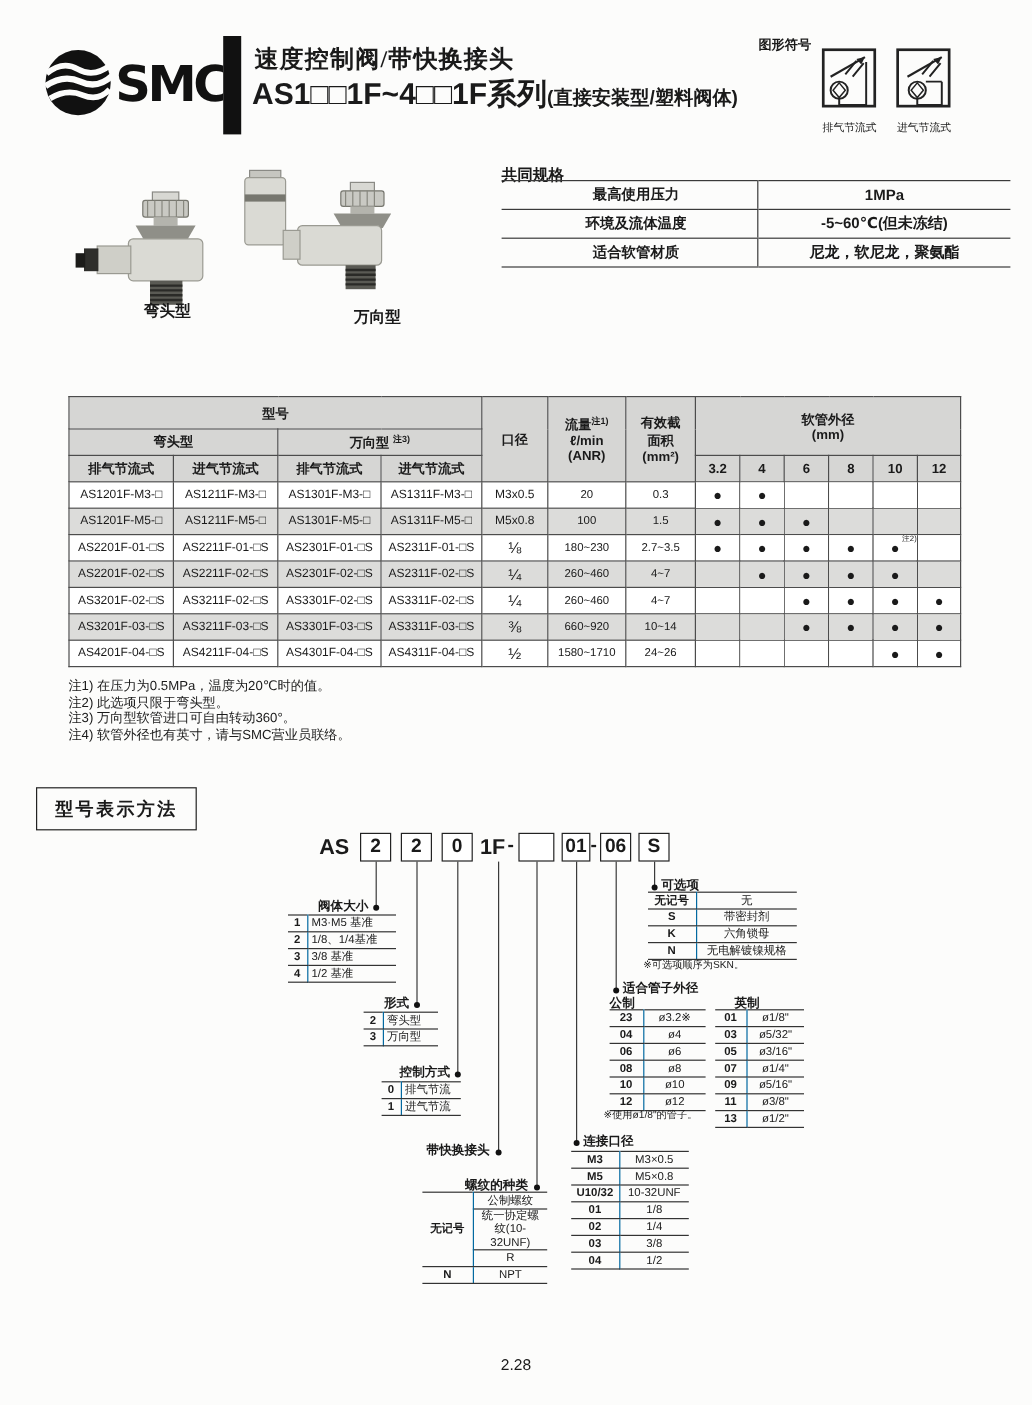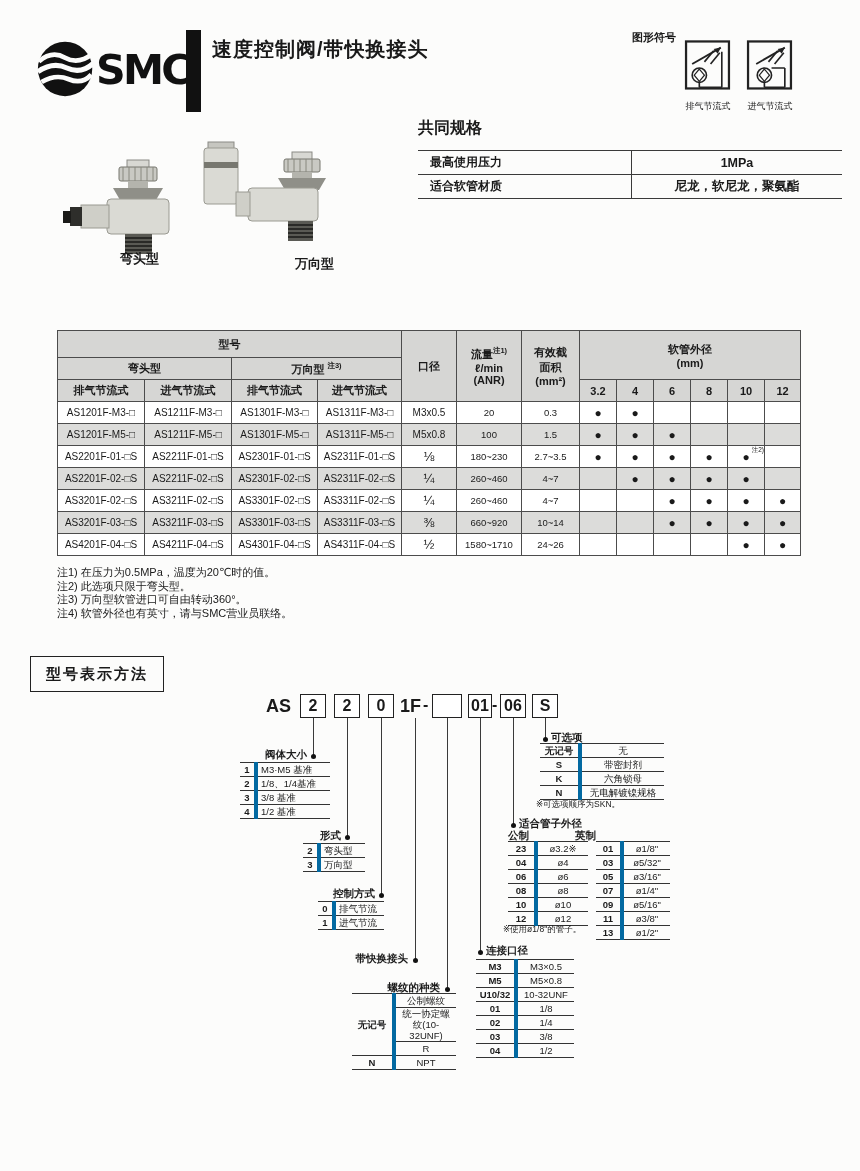--- a/index.html
+++ b/index.html
@@ -6,36 +6,36 @@
   #page{
     position:relative; width:860px; height:1171px; margin:0 auto;
     background:#fcfcfb; font-family:"Liberation Sans","DejaVu Sans",sans-serif;
     color:#1a1a1a; overflow:hidden;
   }
   .abs{position:absolute;}
 
   
   #logo-svg{position:absolute; left:36px; top:34px;}
   #title-bar{position:absolute; left:186px; top:30px; width:15px; height:82px; background:#111;}
-  #title1{position:absolute; left:212px; top:36px; font-size:20px; font-weight:bold; letter-spacing:1px;}
+  #title1{position:absolute; left:212px; top:36px; font-size:20px; font-weight:bold; letter-spacing:1px;font-family:Liberation Serif, serif;}
   #title2{position:absolute; left:210px; top:62px; white-space:nowrap;}
   #title2 .series{font-size:25px; font-weight:bold;}
   #title2 .paren{font-size:16px; font-weight:bold;}
   #symlabel{position:absolute; left:632px; top:30px; font-size:11px; font-weight:bold;}
   .symbox{position:absolute; top:38px;}
   .symcap{position:absolute; top:100px; width:60px; text-align:center; font-size:9px;}
 
   
   .photocap{position:absolute; font-size:13px; font-weight:bold;}
 
   
-  #cs-title{position:absolute; left:418px; top:118px; font-size:16px; font-weight:bold;}
+  #cs-title{position:absolute; left:418px; top:137px; font-size:13px; font-weight:bold;}
   #cs-table{position:absolute; left:418px; top:150px; width:424px; border-collapse:collapse; border-top:1.5px solid #3a3a3a;}
   #cs-table td{border-bottom:1.5px solid #3a3a3a; height:21px; font-size:12px;}
-  #cs-table td.code{width:200px; padding-left:12px; font-weight:bold; text-align:left;}
+  #cs-table td.code{width:200px; padding-left:12px; font-weight:bold; text-align:center;}
   #cs-table td.val{border-left:1.5px solid #3a3a3a; text-align:center; font-weight:bold; font-size:12.5px;}
 
   
   #model-table{position:absolute; left:57px; top:330px; width:743px; border-collapse:collapse; table-layout:fixed;}
   #model-table th,#model-table td{border:1px solid #4c4c4c; text-align:center; padding:0; overflow:hidden;}
   #model-table th{background:#d6d6d4; font-weight:bold; font-size:11px;}
   #model-table thead tr:nth-child(1) th{height:26px;}
   #model-table thead tr:nth-child(2) th{height:21px;}
   #model-table thead tr:nth-child(3) th{height:21px;}
   #model-table tbody td{height:21px; font-size:9.5px; background:#fff;}
@@ -58,40 +58,43 @@
            display:flex; align-items:center; justify-content:center; font-size:16px; font-weight:bold;}
   .codetext{position:absolute; top:696px; font-size:18px; font-weight:bold;}
   .codedash{position:absolute; top:696px; font-size:16px; font-weight:bold;}
   .vline{position:absolute; width:1px; background:#3a3a3a;}
   .bullet{position:absolute; width:5px; height:5px; border-radius:50%; background:#111;}
   .dlabel{position:absolute; font-size:10.5px; font-weight:bold; white-space:nowrap;}
   .dlabel.r{text-align:right;}
 
   .kv{position:absolute; border-collapse:collapse; border-top:1px solid #333;}
   .kv td{border-bottom:1px solid #333; font-size:9.5px; height:13px; line-height:11px; padding:0 3px;}
-  .kv td.code{font-weight:bold; text-align:center; border-right:4px solid #0369a1;}
+  .kv td.code{font-weight:bold; text-align:center; border-right:1px solid #0369a1;}
   .kv td.val{text-align:left;}
   .kv.center-val td.val{text-align:center;}
   .subnote{position:absolute; font-size:8.5px;}
 
   #footer-page{position:absolute; left:0; top:1130px; width:860px; text-align:center; font-size:13px;}
 </style>
 </head>
 <body>
 <div id="page">
 
   <svg id="logo-svg" width="150" height="68" viewBox="0 0 160 70">
     <circle cx="31" cy="36" r="29" fill="#111"></circle>
     <path d="M3,28 Q17,16 31,24 T60,20" stroke="#fcfcfb" stroke-width="5" fill="none"></path>
     <path d="M2,39 Q18,28 33,35 T61,30" stroke="#fcfcfb" stroke-width="5.5" fill="none"></path>
     <path d="M6,50 Q21,41 35,47 T59,42" stroke="#fcfcfb" stroke-width="5" fill="none"></path>
     <text x="64" y="52" font-family="DejaVu Sans, sans-serif" font-size="44" font-weight="bold" fill="#111" letter-spacing="-3">SMC</text>
   </svg>
   <div id="title-bar"></div>
   <div id="title1">速度控制阀/带快换接头</div>
+  <div id="title2">
+    <span class="series">AS1□□1F~4□□1F系列</span><span class="paren">(直接安装型/塑料阀体)</span>
+  </div>
   <div id="symlabel">图形符号</div>
 
   <svg class="symbox" style="left:684px;" width="47" height="58" viewBox="0 0 46 54">
     <rect x="2" y="2" width="42" height="46" fill="none" stroke="#222" stroke-width="2.2"></rect>
     <circle cx="15" cy="35" r="7" fill="none" stroke="#222" stroke-width="1.6"></circle>
     <path d="M15,29 L20,35 L15,41 L10,35 Z" fill="none" stroke="#222" stroke-width="1.2"></path>
     <path d="M15,42 L15,47 M15,47 L37,47 M37,47 L37,12" fill="none" stroke="#222" stroke-width="1.6"></path>
     <path d="M8,24 L36,8" stroke="#222" stroke-width="1.8"></path>
     <path d="M36,8 L29,9.5 L33,14 Z" fill="#222"></path>
     <path d="M20,22 L29,11 M26,24 L35,13" stroke="#222" stroke-width="1.6"></path>
@@ -138,20 +141,24 @@
     <path d="M92,85 H117 M92,89 H117 M92,93 H117 M92,97 H117" stroke="#2a2a27" stroke-width="2"></path>
   </svg>
   <div class="photocap" style="left:295px; top:255px;">万向型</div>
 
   <div id="cs-title">共同规格</div>
   <table id="cs-table">
     <tbody>
         <tr>
           <td class="code">最高使用压力</td>
           <td class="val">1MPa</td>
+        </tr>
+        <tr>
+          <td class="code">环境及流体温度</td>
+          <td class="val">-5~60℃(但未冻结)</td>
         </tr>
         <tr>
           <td class="code">适合软管材质</td>
           <td class="val">尼龙，软尼龙，聚氨酯</td>
         </tr>
       </tbody>
   </table>
 
   <table id="model-table">
     <colgroup>
@@ -356,21 +363,21 @@
 
   <div class="dlabel r" style="left:240px; top:748px; width:67px;">阀体大小</div>
   <div class="dlabel r" style="left:308px; top:829px; width:33px;">形式</div>
   <div class="dlabel r" style="left:320px; top:887px; width:55px;">控制方式</div>
   <div class="dlabel r" style="left:342px; top:952px; width:66px;">带快换接头</div>
   <div class="dlabel r" style="left:377px; top:981px; width:63px;">螺纹的种类</div>
   <div class="dlabel" style="left:486px; top:944px;">连接口径</div>
   <div class="dlabel" style="left:519px; top:817px;">适合管子外径</div>
   <div class="dlabel" style="left:551px; top:731px;">可选项</div>
   <div class="dlabel" style="left:508px; top:829px;">公制</div>
-  <div class="dlabel" style="left:575px; top:829px;text-align:center;">英制</div>
+  <div class="dlabel" style="left:612px; top:829px;text-align:center;">英制</div>
 
   <table class="kv" style="left:240px; top:762px;">
     <colgroup>
         <col style="width:16px">
         <col style="width:74px">
       </colgroup>
     <tbody>
         <tr>
           <td class="code">1</td>
           <td class="val">M3·M5 基准</td>
@@ -567,14 +574,15 @@
           <td class="val">六角锁母</td>
         </tr>
         <tr>
           <td class="code">N</td>
           <td class="val">无电解镀镍规格</td>
         </tr>
       </tbody>
   </table>
   <div class="subnote" style="left:536px; top:799px;">※可选项顺序为SKN。</div>
 
+  <div id="footer-page">2.28</div>
 
 </div>
 
 </body></html>

